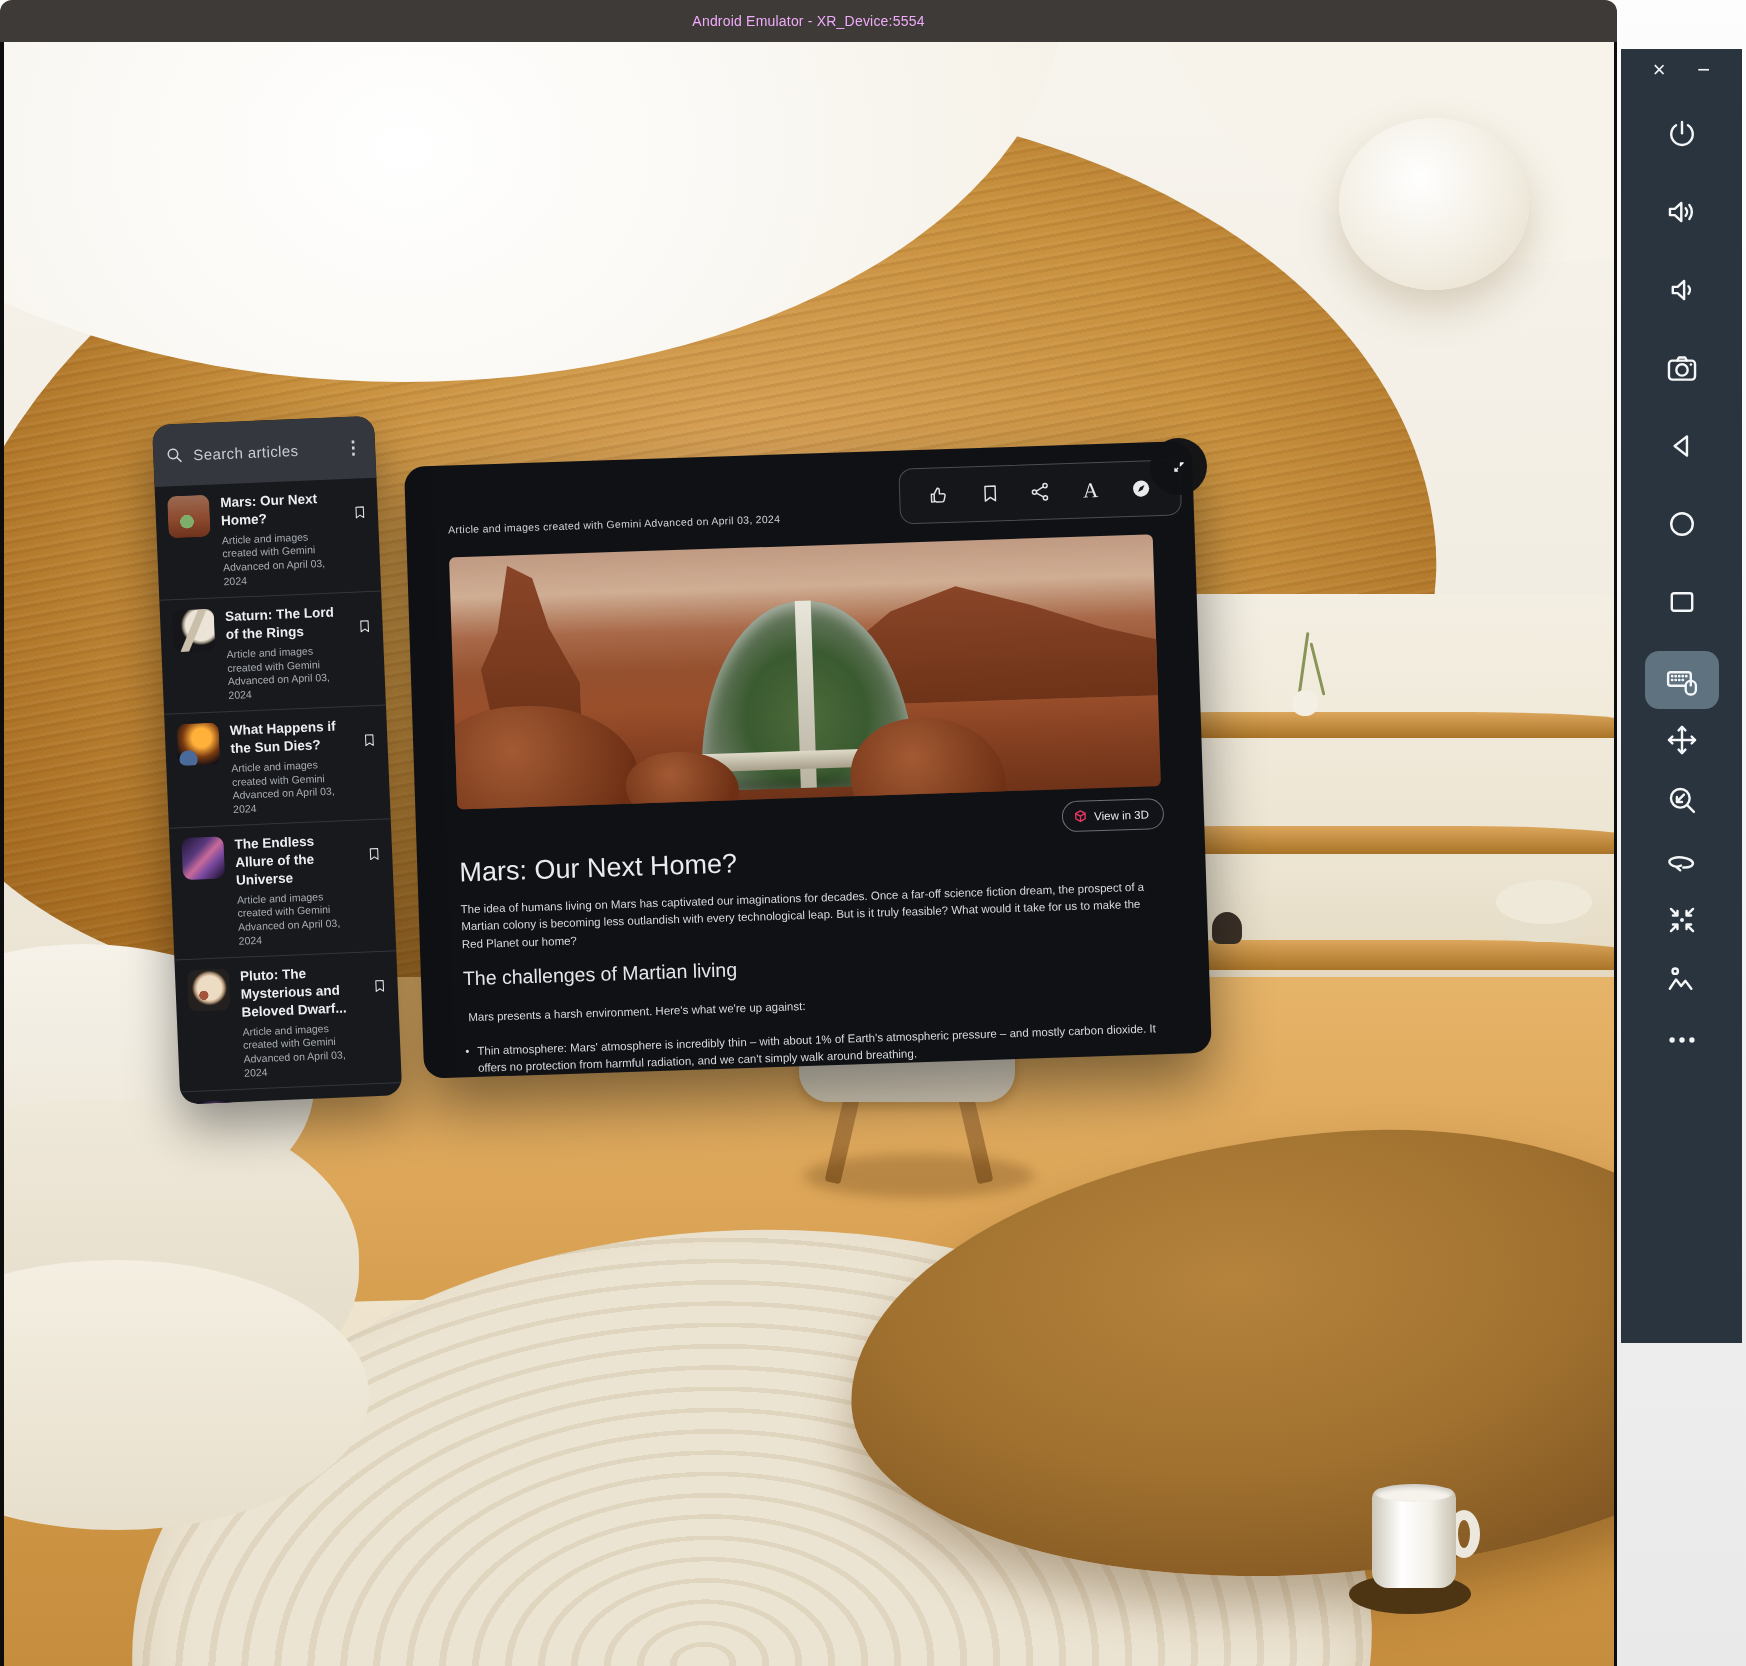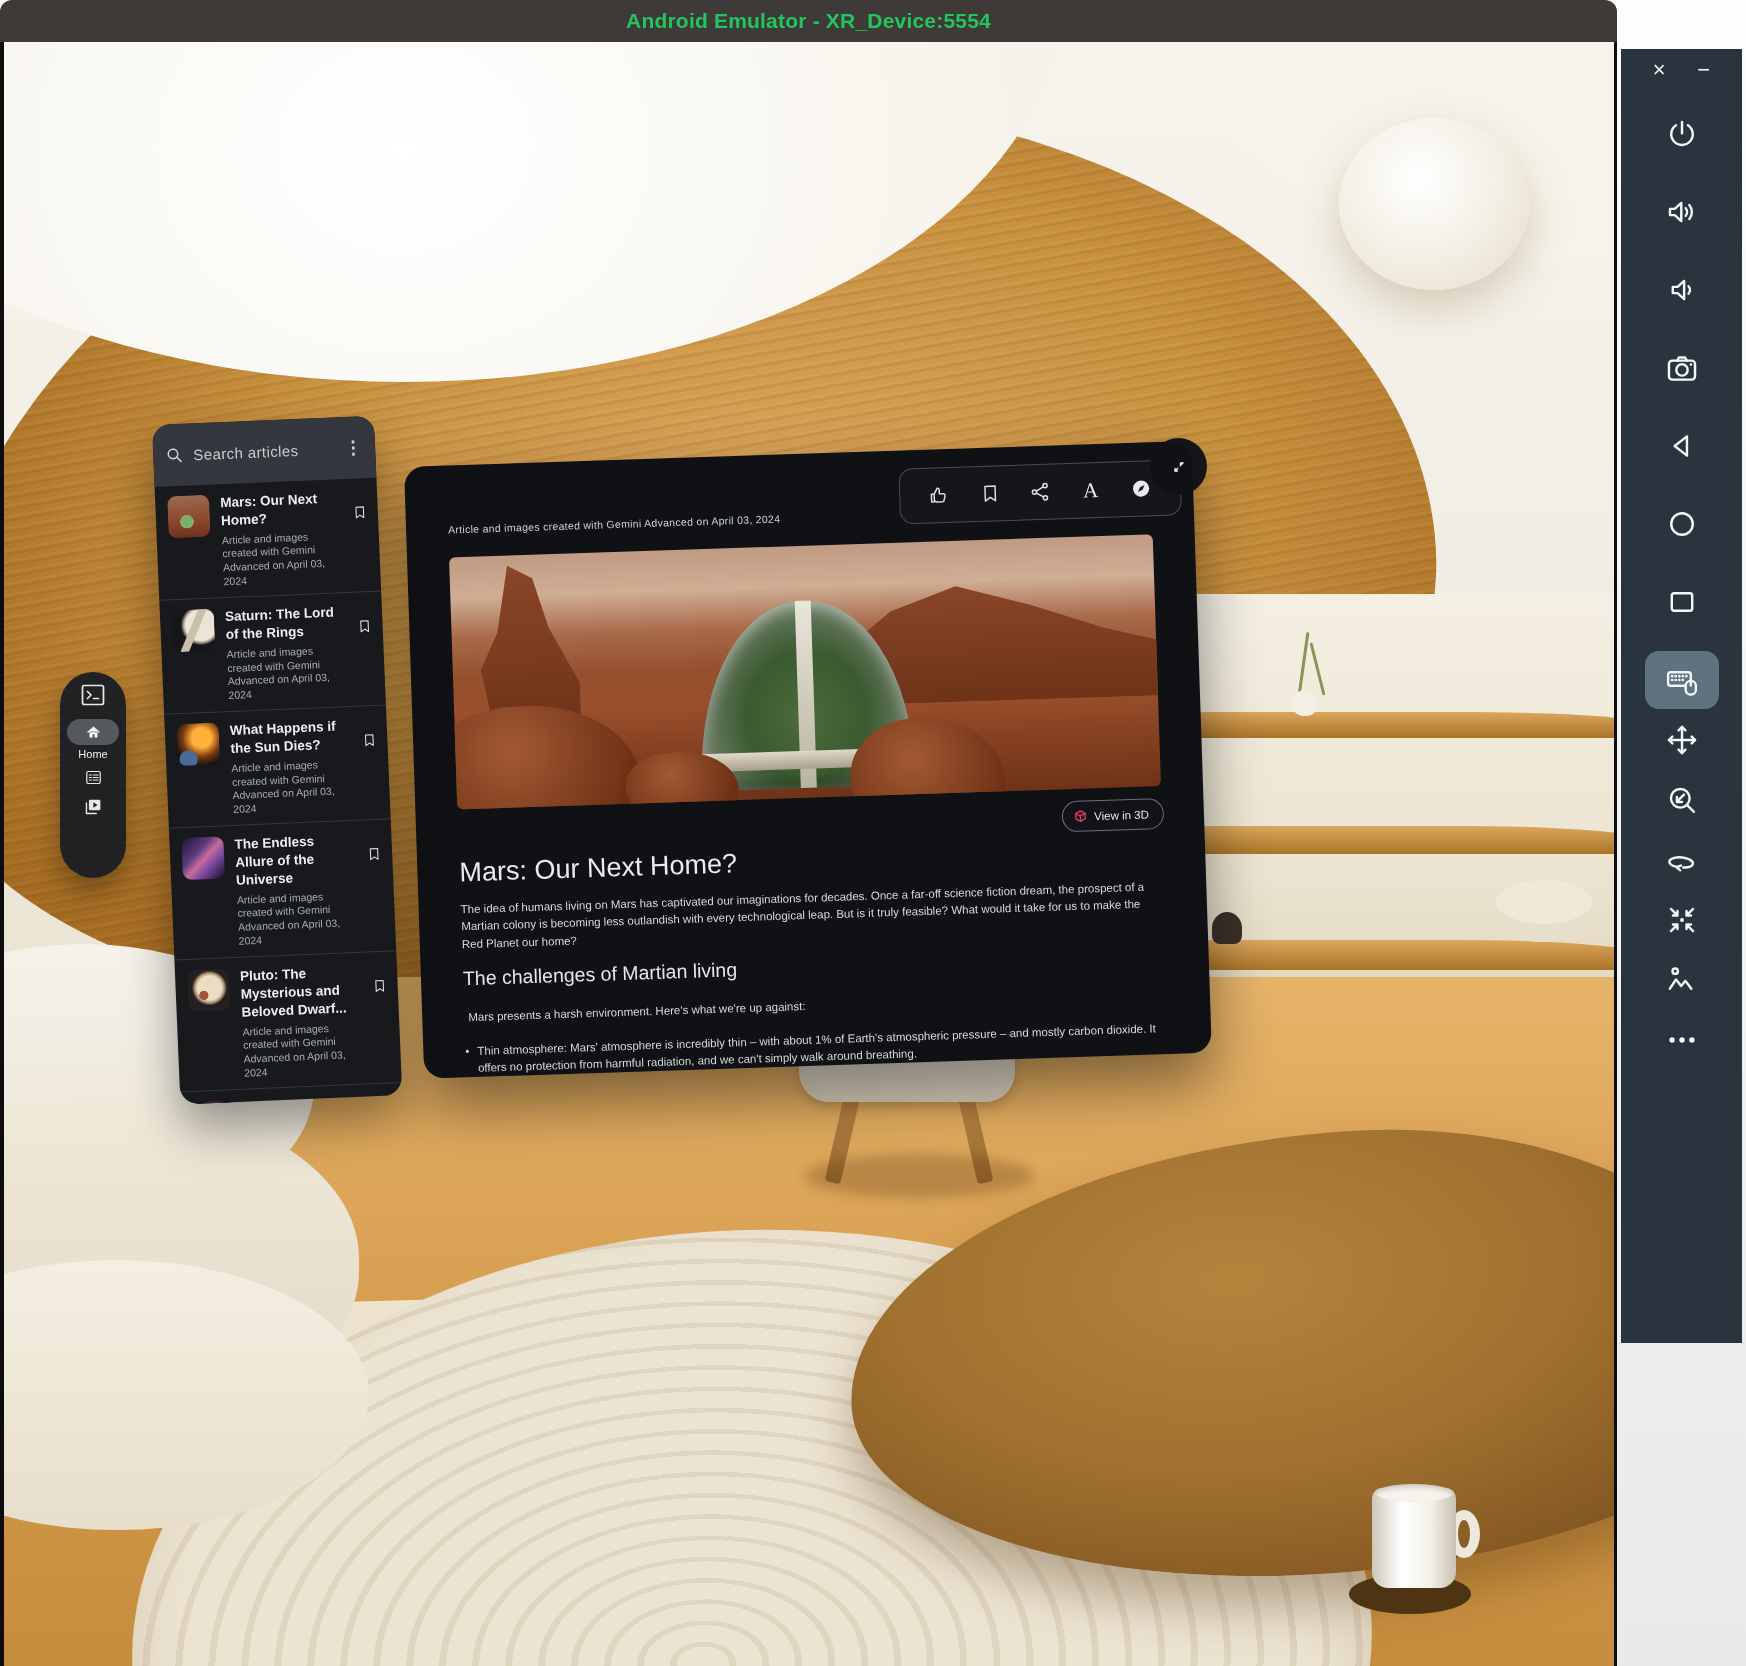--- a/index.html
+++ b/index.html
@@ -5,21 +5,21 @@
   * { margin:0; padding:0; box-sizing:border-box; }
   html,body { width:1746px; height:1666px; }
   body { font-family:"Liberation Sans", sans-serif; background:#f2f2f2; }
   #app { position:relative; width:1746px; height:1666px; overflow:hidden;
          background:linear-gradient(180deg,#fdfdfd,#e9e9e9); }
 
   
   .titlebar { position:absolute; left:0; top:0; width:1617px; height:42px;
     background:#3e3a37; border-radius:12px 12px 0 0; display:flex; align-items:center;
     justify-content:center; }
-  .titlebar span { color:#22c55e; font-size:21px; font-weight:bold; letter-spacing:.2px; }
+  .titlebar span { color:#f0abfc; font-size:14px; font-weight:normal; letter-spacing:.2px; }
 
   .emu-screen { position:absolute; left:0; top:42px; width:1617px; height:1624px;
     overflow:hidden; background:linear-gradient(180deg,#f7f4ee 0%,#f2ede2 35%,#eae3d3 60%,#e2d8c4 100%);
     border-left:4px solid #0d0d0d; border-right:3px solid #0d0d0d; }
 
   
   .side-toolbar { position:absolute; left:1621px; top:49px; width:121px; height:1294px;
     background:#2a343e; display:flex; flex-direction:column; align-items:center; }
   .win-controls { width:100%; display:flex; justify-content:space-around; align-items:center;
     padding:10px 16px 4px 16px; }
@@ -212,42 +212,20 @@
     <div class="shape sofa3"></div>
     <div class="shape chair-leg leg1"></div>
     <div class="shape chair-leg leg2"></div>
     <div class="shape chair-shadow"></div>
     <div class="shape chair-seat"></div>
     <div class="shape table"></div>
     <div class="shape coaster"></div>
     <div class="shape mug-handle"></div>
     <div class="shape mug"></div>
 
-    <div class="shape left-nav">
-      <svg class="ln-term" viewBox="0 0 24 22">
-        <rect x="1.5" y="1.5" width="21" height="19" rx="2"></rect>
-        <path d="M6.5 7.5l3.5 3.5-3.5 3.5M12.5 14.5h5"></path>
-      </svg>
-      <div class="ln-home-pill">
-        <svg viewBox="0 0 24 24">
-          <path d="M4 11.5L12 4.5l8 7M6.5 10.5V19h4v-4.5h3V19h4v-8.5" fill="#ffffff" stroke="none"></path>
-          <path d="M4 11.5L12 4.5l8 7"></path>
-        </svg>
-      </div>
-      <div class="ln-home-label">Home</div>
-      <svg class="ln-list" viewBox="0 0 24 24">
-        <rect x="2.5" y="3.5" width="19" height="17" rx="2"></rect>
-        <path d="M6 8.5h3M6 12h3M6 15.5h3M11.5 8.5h7M11.5 12h7M11.5 15.5h7"></path>
-      </svg>
-      <svg class="ln-video" viewBox="0 0 24 22">
-        <path d="M4 6v13h12"></path>
-        <rect x="7" y="2" width="14" height="13" rx="1.5" fill="#e8e8e8" stroke="none"></rect>
-        <path d="M12.5 5.2l5 3.3-5 3.3z" fill="#1b1e23" stroke="none"></path>
-      </svg>
-    </div>
 
     <div class="shape sidebar">
       <div class="sb-header">
         <svg viewBox="0 0 22 22">
           <circle cx="9.5" cy="9.5" r="5.8"></circle>
             <path d="M13.8 13.8L19 19"></path>
         </svg>
         <span class="sb-search-text">Search articles</span>
         <span class="kebab">⋮</span>
       </div>

